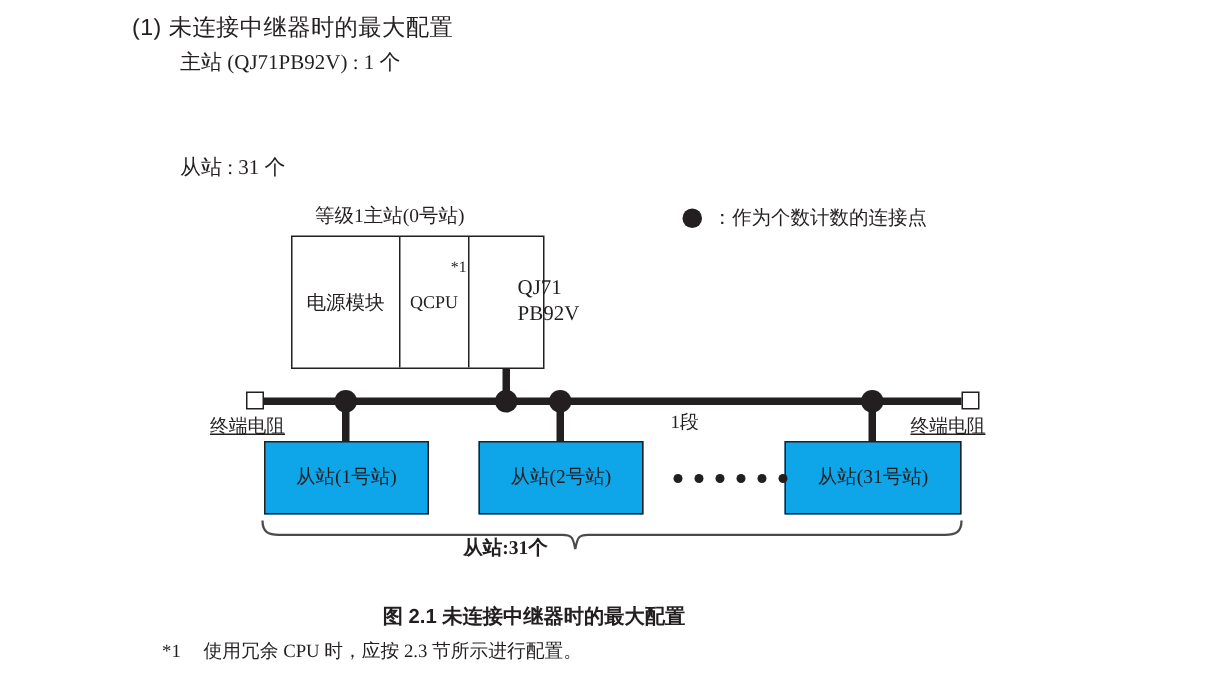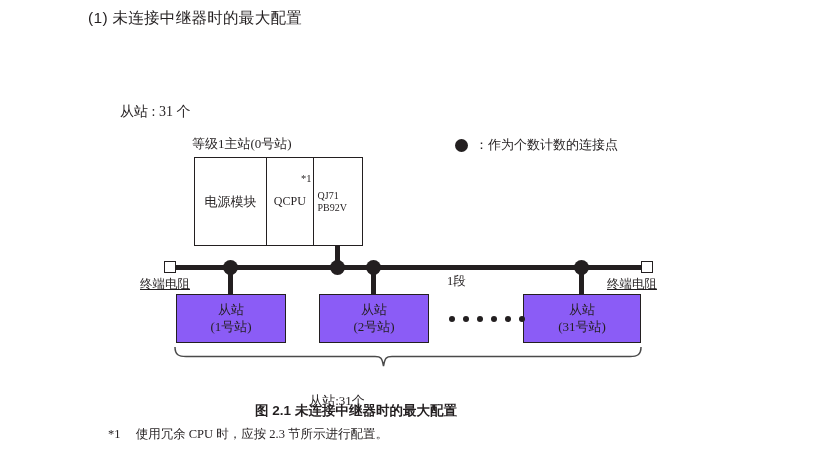--- a/index.html
+++ b/index.html
@@ -38,21 +38,21 @@
     font-size:13px;white-space:nowrap;
   }
   .legend-dot{
     width:13px;height:13px;border-radius:50%;
     background:#231f20;display:inline-block;
     margin-right:7px;
   }
 
   
   .master-label{
-    left:192px;top:135px;
+    left:210px;top:135px;
     font-size:13px;white-space:nowrap;
   }
   .module-box{
     left:194px;top:157px;
     width:169px;height:89px;
     border:1.6px solid #231f20;
     box-sizing:border-box;
     display:flex;
     background:#fff;
   }
@@ -72,21 +72,21 @@
     padding-left:4px;
     line-height:1.15;
   }
   .cpu-text{font-size:12px;}
   .sup-1{
     position:absolute;
     right:1px;top:16px;
     font-size:10.5px;
     line-height:1;
   }
-  .net-text{font-size:10px;white-space:nowrap;}
+  .net-text{font-size:14px;white-space:nowrap;margin-left:28px;}
 
   
   .drop-master{
     left:335px;top:246px;
     width:5px;height:22px;
     background:#231f20;
   }
 
   
   .bus{
@@ -115,46 +115,47 @@
     background:#231f20;
   }
   .drop{
     width:5px;background:#231f20;
   }
 
   
   .slave-box{
     border:1.6px solid #231f20;
     box-sizing:border-box;
-    background:#8b5cf6;
+    background:#0ea5e9;
     top:294px;height:49px;
-    display:flex;flex-direction:column;
+    display:flex;flex-direction:row;
     align-items:center;justify-content:center;
     font-size:13px;line-height:1.28;
   }
   .slave1{left:176px;width:110px;}
   .slave2{left:319px;width:110px;}
   .slave31{left:523px;width:118px;}
 
   .dots-gap{
     left:449px;top:316px;
     display:flex;gap:8px;align-items:center;
   }
   .dots-gap i{
     width:6px;height:6px;border-radius:50%;
     background:#231f20;display:block;
   }
 
   
   .brace{left:170px;top:346px;}
 
   .brace-label{
-    left:0;top:392px;width:704px;
+    left:0;top:356px;width:704px;
     text-align:center;
     font-size:13px;
+    font-weight:bold;
   }
   .brace-label span{position:relative;left:-15px;}
 
   
   .caption{
     left:0;top:402px;width:712px;
     text-align:center;
     font-family:"Liberation Sans", sans-serif;
     font-weight:bold;font-size:13.5px;
   }
@@ -166,20 +167,21 @@
 </style>
 </head>
 <body>
 
 <div id="stage">
 
   <div class="abs h-title">
     <span>(1)</span>
     <span>未连接中继器时的最大配置</span>
   </div>
+  <div class="abs h-line h-line1">主站 (QJ71PB92V) : 1 个</div>
   <div class="abs h-line h-line2">从站 : 31 个</div>
 
   <div class="abs legend">
     <span class="legend-dot"></span>
     <span>：</span>
     <span>作为个数计数的连接点</span>
   </div>
 
   <div class="abs master-label">等级1主站(0号站)</div>
 

